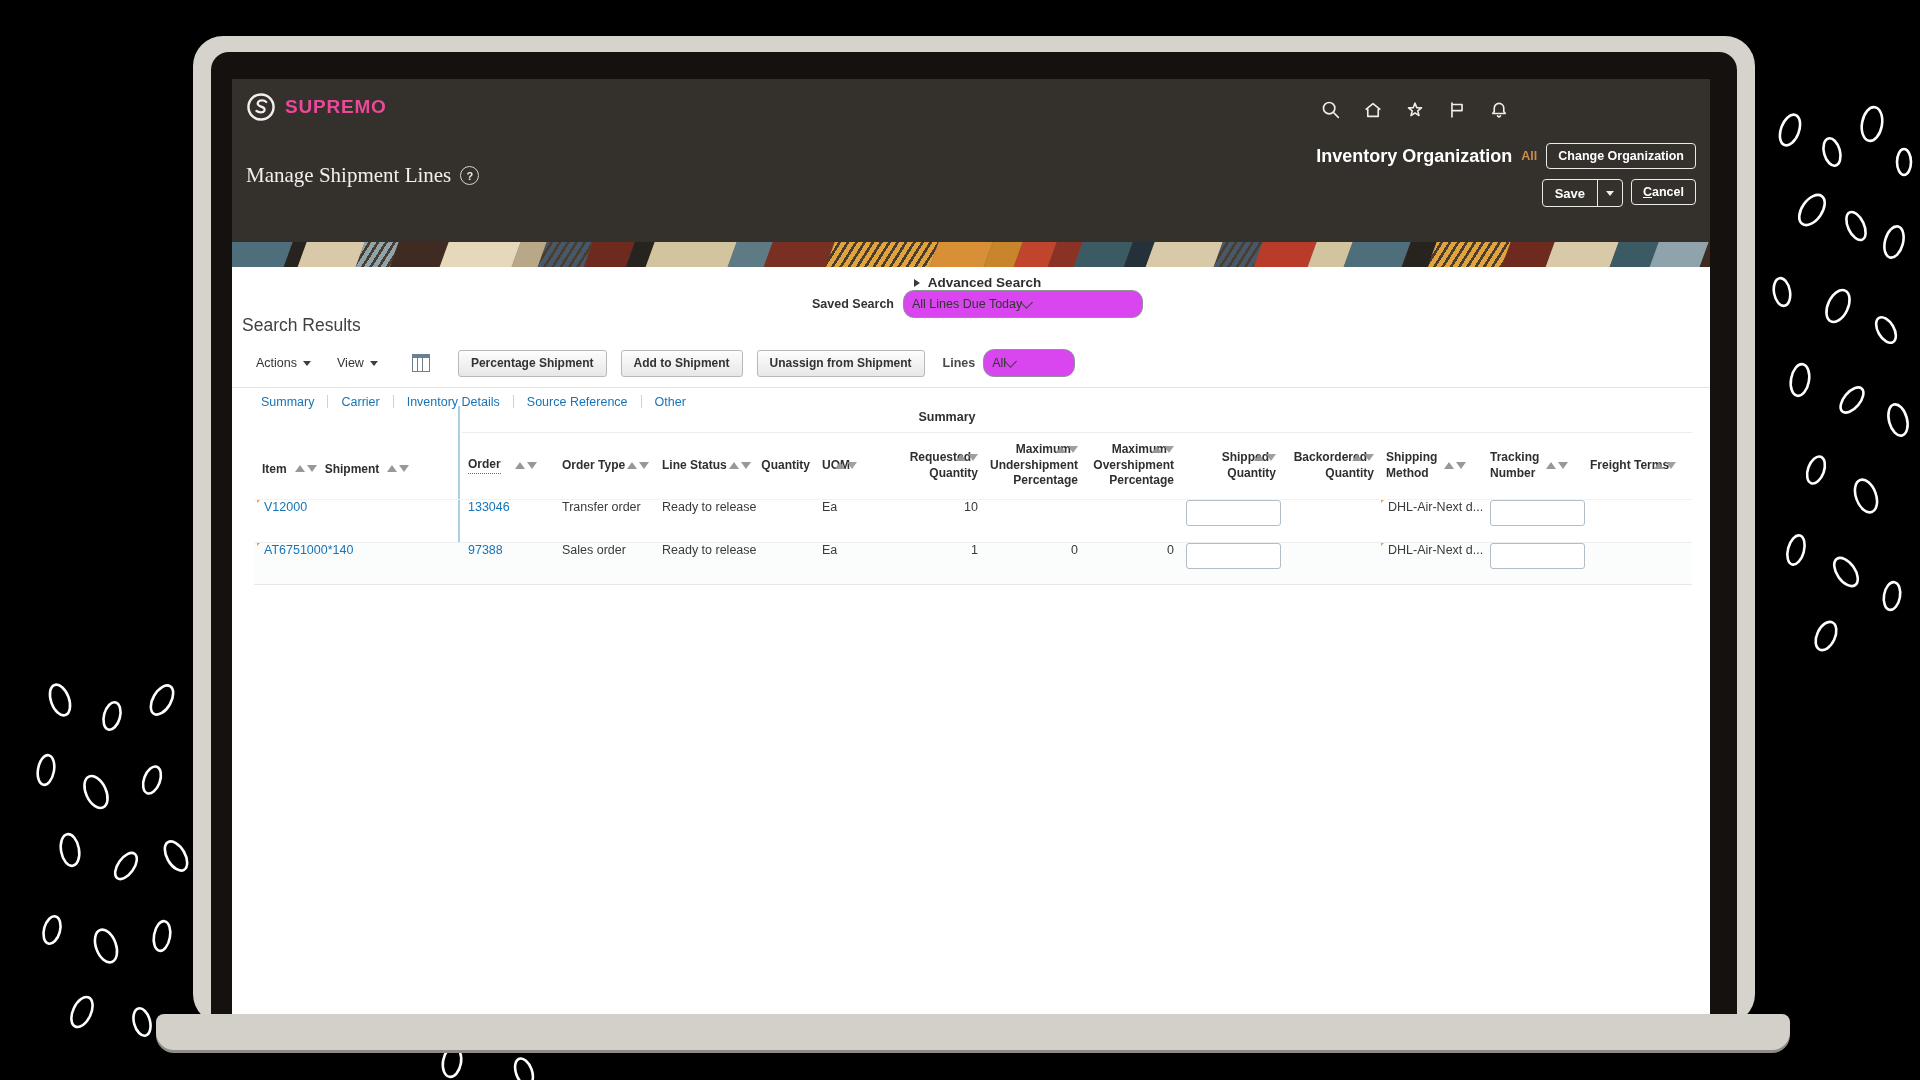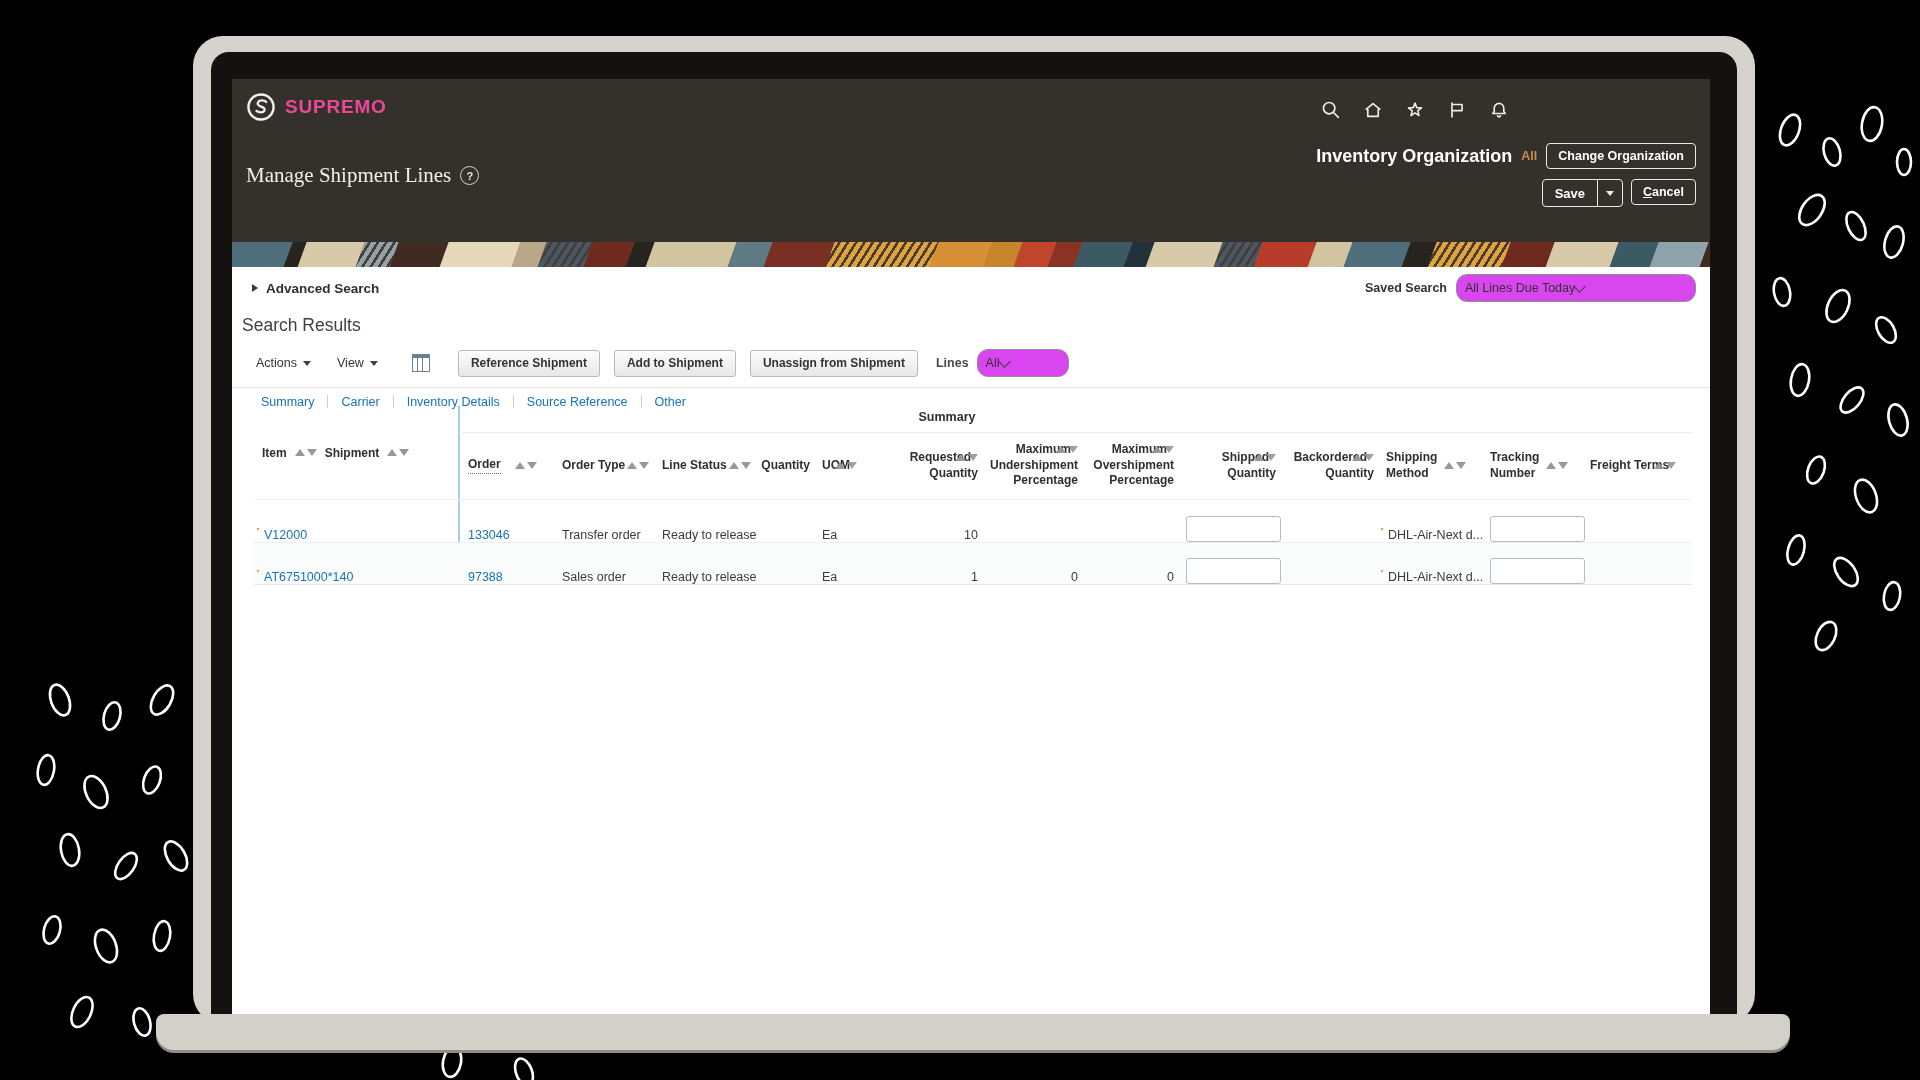--- a/index.html
+++ b/index.html
@@ -42,21 +42,21 @@
   .caret-w{width:0;height:0;border-left:4.5px solid transparent;border-right:4.5px solid transparent;border-top:5.5px solid #f0efec;}
   .btn-cancel-label{display:block;}
   .btn-cancel-label::first-letter{text-decoration:underline;}
 
   
   .banner{position:relative;height:25px;overflow:hidden;background:#6e5b45;}
   .banner span{position:absolute;top:-6px;height:38px;transform:skewX(-20deg);}
 
   
   .content{position:relative;background:#fff;height:753px;font-size:12.5px;color:#3a3a3a;}
-  .adv-row{display:flex;justify-content:space-between;align-items:center;padding:8px 14px 0 20px;height:26px;}
+  .adv-row{display:flex;justify-content:space-between;align-items:center;padding:8px 14px 0 27px;height:26px;flex-direction:column;}
   .adv-left{display:flex;align-items:center;gap:8px;cursor:pointer;}
   .tri-right{width:0;height:0;border-top:4.5px solid transparent;border-bottom:4.5px solid transparent;border-left:6.5px solid #3a3a3a;}
   .adv-label{font-weight:700;font-size:13.5px;color:#2f2f2f;}
   .saved{display:flex;align-items:center;gap:9px;}
   .saved-label{font-weight:700;font-size:12.5px;color:#333;}
   .selectbox{border:1px solid #8d9299;border-radius:11px;background:#d946ef;height:26px;display:flex;
              align-items:center;justify-content:flex-start;padding:0 8px;color:#333;font-size:12.5px;cursor:pointer;}
   .chev{width:8px;height:8px;border-right:1.6px solid #3a3a3a;border-bottom:1.6px solid #3a3a3a;
         transform:rotate(45deg);margin-top:-4px;}
   .results-title{font-size:17.5px;color:#414141;padding:14px 0 0 10px;}
@@ -73,36 +73,36 @@
   .lines-grp{display:flex;align-items:center;gap:8px;margin-left:4px;}
   .lines-label{font-weight:700;color:#4a4a4a;}
   .toolbar-rule{height:1px;background:#dfe4e7;}
   .tabs{display:flex;align-items:center;height:27px;padding-left:16px;}
   .tab{color:#1774b8;padding:0 13px;cursor:pointer;}
   .tab-sep{width:1px;height:13px;background:#d2d2d2;}
 
   
   .tbl{position:absolute;left:22px;right:18px;top:139px;height:185px;}
   .freeze-div{position:absolute;left:204px;top:0;width:2px;height:179px;background:#a9cfe5;}
-  .thead-left{position:absolute;left:0;top:0;width:204px;height:93px;display:flex;align-items:center;padding-left:8px;box-sizing:border-box;gap:8px;}
+  .thead-left{position:absolute;left:0;top:16px;width:204px;height:93px;display:flex;align-items:center;padding-left:8px;box-sizing:border-box;gap:8px;}
   .th-label{font-weight:700;font-size:12px;color:#2f2f2f;}
   .arrows{display:inline-flex;gap:2px;align-items:center;cursor:pointer;}
   .ar-up{width:0;height:0;border-left:5px solid transparent;border-right:5px solid transparent;border-bottom:7px solid #989898;}
   .ar-dn{width:0;height:0;border-left:5px solid transparent;border-right:5px solid transparent;border-top:7px solid #989898;}
   .span-hd{position:absolute;left:208px;right:0;top:0;height:26px;border-bottom:1px solid #ececec;}
   .span-hd-text{position:absolute;left:0;width:970px;text-align:center;top:4px;font-weight:700;font-size:12.5px;color:#2f2f2f;}
   .thead-cols{position:absolute;left:208px;top:26px;height:67px;display:flex;align-items:center;}
   .th-cell{box-sizing:border-box;padding:0 6px;font-weight:700;font-size:12px;color:#2f2f2f;line-height:1.3;}
   .th-cell.right{text-align:right;}
   .th-lines{display:flex;flex-direction:column;}
   .th-lines.right{align-items:flex-end;}
   .th-line{white-space:nowrap;display:flex;align-items:center;}
   .th-flex{display:flex;align-items:center;gap:7px;}
   .ov{margin-left:-15px;opacity:.92;}
-  .trow{position:absolute;left:0;height:43px;display:flex;align-items:flex-end;width:100%;box-sizing:border-box;}
+  .trow{position:absolute;left:0;height:43px;display:flex;align-items:flex-start;width:100%;box-sizing:border-box;}
   .trow.r1{top:93px;border-top:1px solid #f2f2f2;}
   .trow.r2{top:136px;border-top:1px solid #eeeeee;border-bottom:1px solid #e7e7e7;background:#fbfcfc;}
   .td{box-sizing:border-box;padding:0 6px;white-space:nowrap;overflow:hidden;font-size:12.5px;color:#3a3a3a;}
   .td.right{text-align:right;}
   .lnk{color:#1774b8;cursor:pointer;}
   .flagged{position:relative;padding-left:2px;}
   .flagged::before{content:"";position:absolute;left:-5px;top:-4px;width:0;height:0;
                    border-top:7px solid #ed9b4e;border-right:7px solid transparent;}
   .cell-input{box-sizing:border-box;width:95px;height:26px;border:1px solid #b3bdc6;border-radius:3px;background:#fff;font-family:inherit;}
   .td-item{width:100px;padding-left:8px;box-sizing:border-box;}
@@ -268,21 +268,21 @@
         <div class="menu">
           <span>Actions</span>
           <span class="caret-d"></span>
         </div>
         <div class="menu">
           <span>View</span>
           <span class="caret-d"></span>
         </div>
         <div class="grid-ic"></div>
         <div id="tb-buttons" style="display:flex">
-            <button class="tb-btn">Reference Shipment</button>
+            <button class="tb-btn">Percentage Shipment</button>
             <button class="tb-btn">Add to Shipment</button>
             <button class="tb-btn">Unassign from Shipment</button>
           </div>
         <div class="lines-grp">
           <span class="lines-label">Lines</span>
           <div class="selectbox" style="width:74px">
             <span>All</span>
             <span class="chev"></span>
           </div>
         </div>

